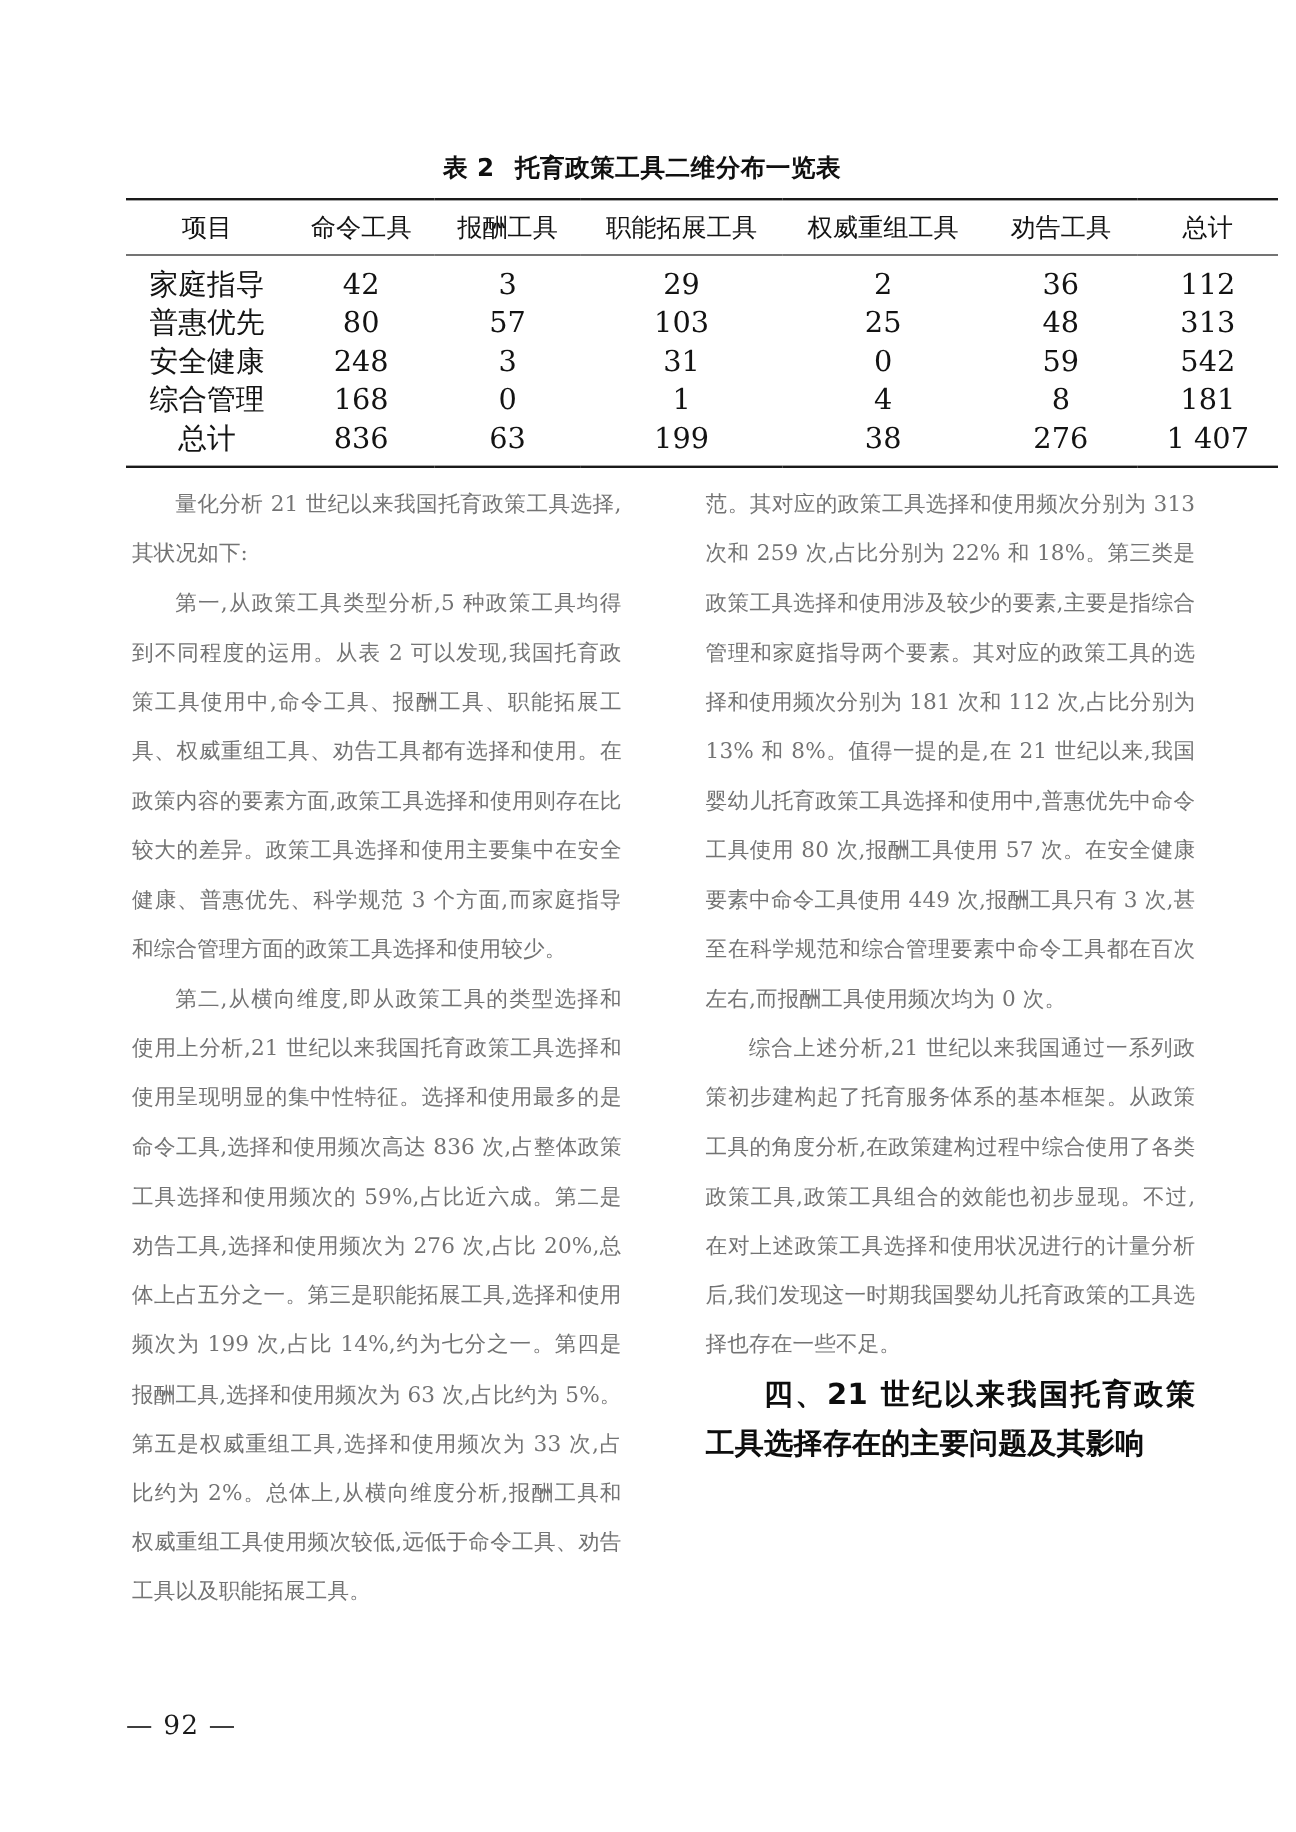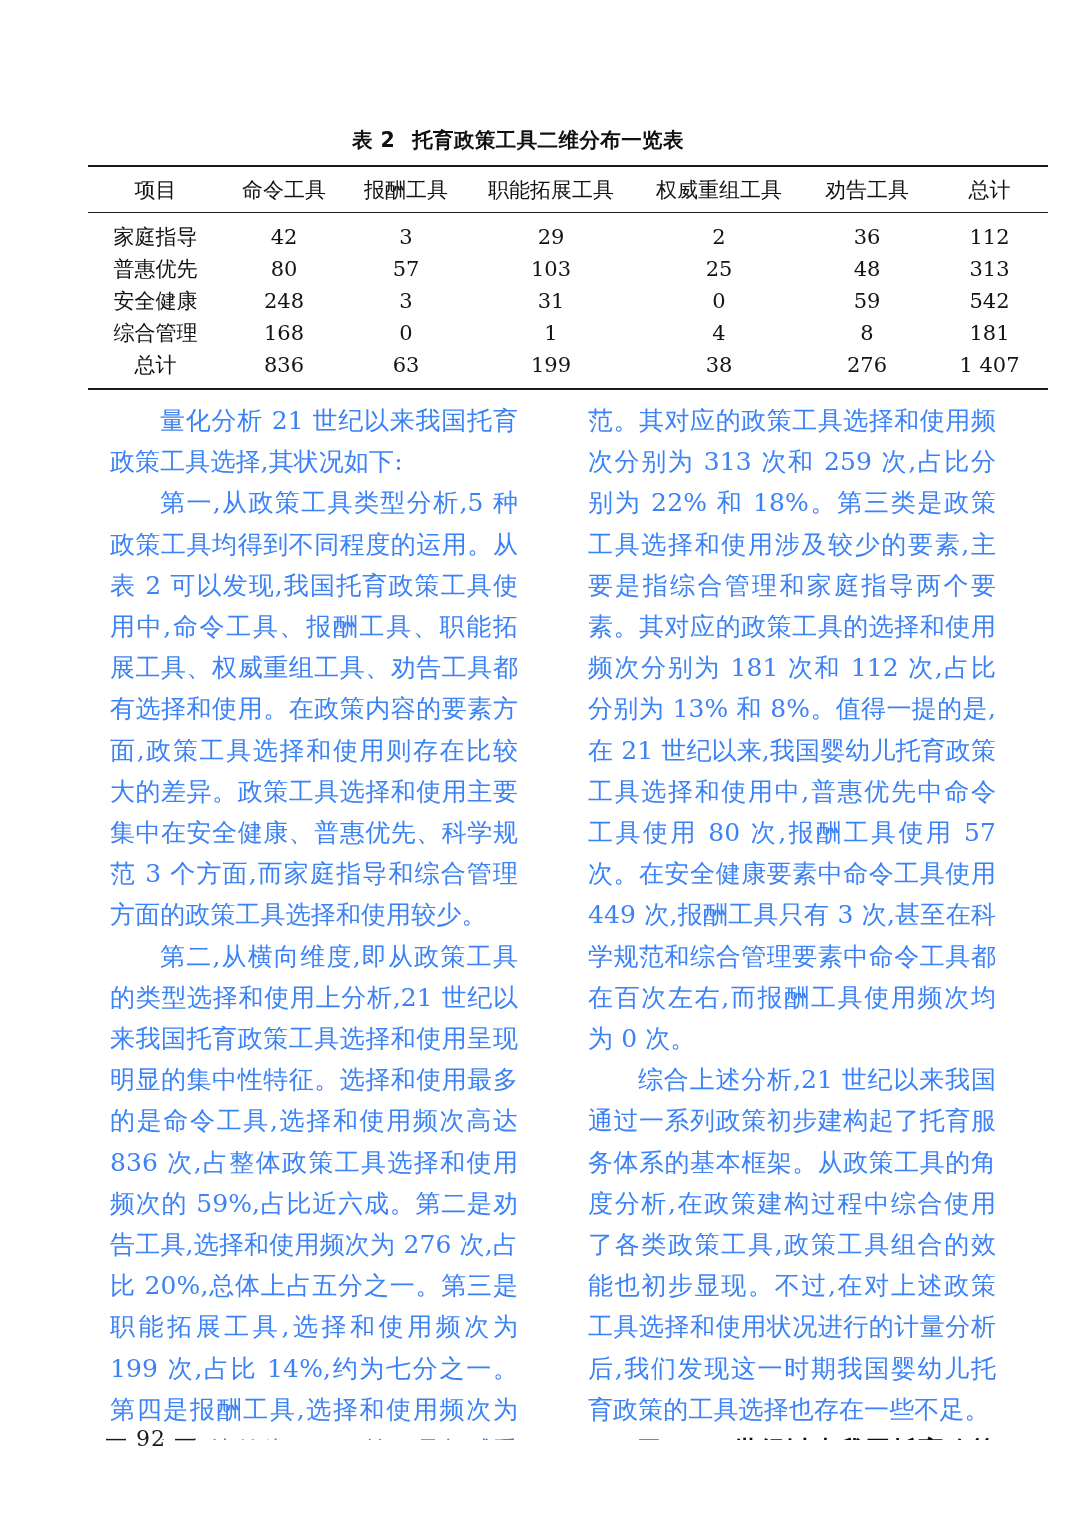--- a/index.html
+++ b/index.html
@@ -17,21 +17,21 @@
   }
 
   .page {
     position: absolute;
     inset: 0;
   }
 
   
   .table-wrap {
     position: absolute;
-    left: 88px;
+    left: 105px;
     top: 126px;
     width: 860px;
   }
   .table-caption {
     text-align: center;
     font-family: "DejaVu Sans", "Liberation Sans", sans-serif;
     font-weight: bold;
     font-size: 20.5px;
     letter-spacing: 0.4px;
     color: #101010;
@@ -44,21 +44,21 @@
 
   table.data {
     border-collapse: collapse;
     width: 860px;
     table-layout: fixed;
   }
   table.data td, table.data th {
     padding: 0;
     text-align: center;
     font-weight: normal;
-    font-size: 21px;
+    font-size: 24px;
     line-height: 1;
     height: 32px;
     vertical-align: middle;
     color: #131313;
   }
   table.data thead th {
     font-size: 21px;
   }
   .rule-top  { border-top: 2.6px solid #1a1a1a; }
   .rule-mid  { border-bottom: 1.2px solid #1a1a1a; }
@@ -90,27 +90,27 @@
     top: 0;
     width: 408px;
     height: 1040px;
     overflow: hidden;
   }
   .col-left  { left: 0px; }
   .col-right { left: 437px; margin-left: 41px; }
 
   p.body {
     margin: 0;
-    font-size: 25px;
+    font-size: 18px;
     line-height: 41.2px;
     text-align: justify;
     text-justify: inter-ideograph;
     text-indent: 2em;
     letter-spacing: 0.1px;
-    color: #3b82f6;
+    color: #737373;
   }
   p.cont { text-indent: 0; }
 
   h3.section {
     margin: 0;
     font-family: "DejaVu Sans", "Liberation Sans", sans-serif;
     font-weight: bold;
     font-size: 24.2px;
     line-height: 41.2px;
     text-indent: 2em;

